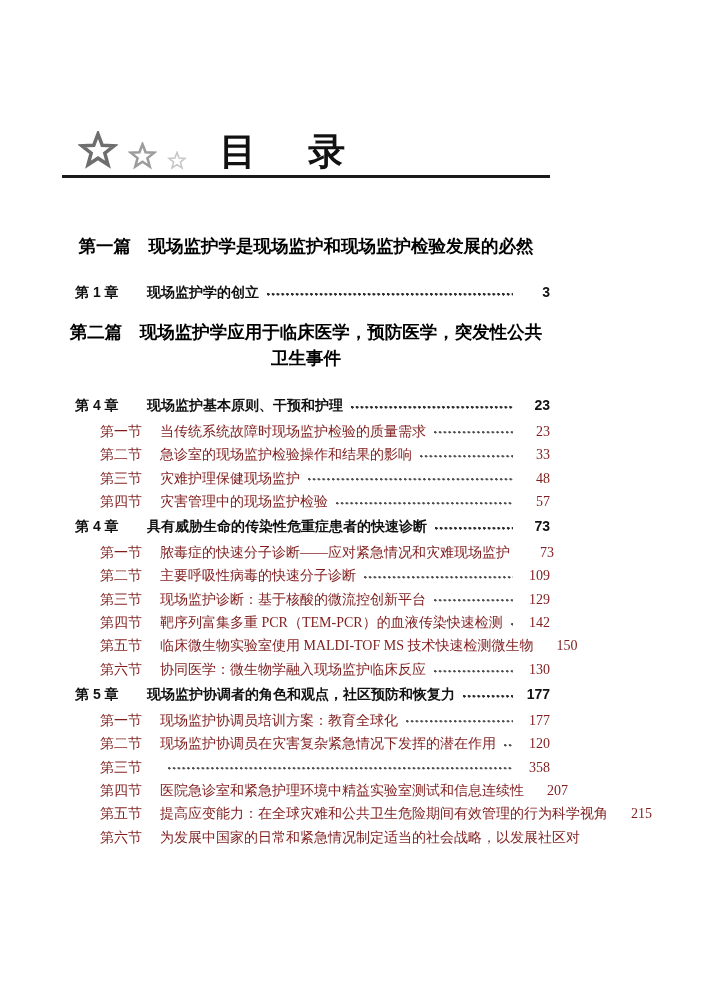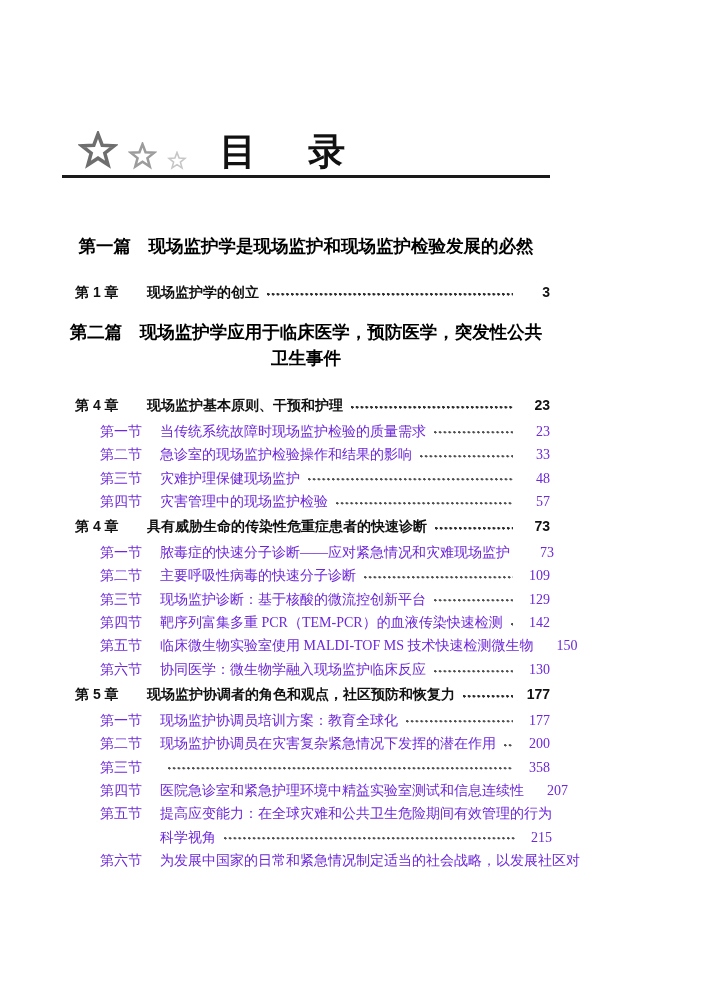--- a/index.html
+++ b/index.html
@@ -63,21 +63,21 @@
     font-family: "Liberation Sans", "DejaVu Sans", sans-serif;
     font-weight: 700;
     color: #111;
     margin: 2px 0;
   }
   .row.chapter .label { width: 62px; margin-right: 10px; }
 
   .row.section {
     font-family: "Liberation Serif", "DejaVu Serif", serif;
     font-weight: 400;
-    color: #6d28d9;
+    color: #7f1d1d;
     padding-left: 25px;
   }
   .row.section .label { width: 48px; margin-right: 12px; }
 
   
   .leader { flex: 1 1 auto; min-width: 12px; position: relative; align-self: stretch; }
   .leader::after {
     content: "";
     position: absolute; left: 8px; right: 5px; top: 54%;
     height: 3px; margin-top: -1px;
@@ -85,21 +85,21 @@
     background-size: 4.8px 3px;
     background-repeat: repeat-x;
   }
   .row.chapter .leader::after {
     background-image: radial-gradient(circle at 1.3px 1.3px, #2c2c2c 1.15px, transparent 1.5px);
   }
   .pagenum { flex: 0 0 auto; min-width: 32px; text-align: right; white-space: nowrap; }
 
   
   .row.two-line { align-items: flex-start; }
-  .row.two-line .wrap { flex: 1 1 auto; display: flex; flex-direction: column; }
+  .row.two-line .wrap { flex: 1 1 auto; display: flex; flex-direction: row; }
   .row.two-line .line1 { white-space: nowrap; }
   .row.two-line .line2 { display: flex; align-items: center; }
 </style>
 </head>
 <body>
 
 <div class="page">
 
   <header class="toc-header">
     <div class="stars">
@@ -217,21 +217,21 @@
       <div class="row section">
         <span class="label">第一节</span>
         <span class="title">现场监护协调员培训方案：教育全球化</span>
         <span class="leader"></span>
         <span class="pagenum">177</span>
       </div>
       <div class="row section">
         <span class="label">第二节</span>
         <span class="title">现场监护协调员在灾害复杂紧急情况下发挥的潜在作用</span>
         <span class="leader"></span>
-        <span class="pagenum">200</span>
+        <span class="pagenum">120</span>
       </div>
       <div class="row section">
         <span class="label">第三节</span>
         <span class="leader"></span>
         <span class="pagenum">358</span>
       </div>
       <div class="row section">
         <span class="label">第四节</span>
         <span class="title">医院急诊室和紧急护理环境中精益实验室测试和信息连续性</span>
         <span class="leader"></span>

